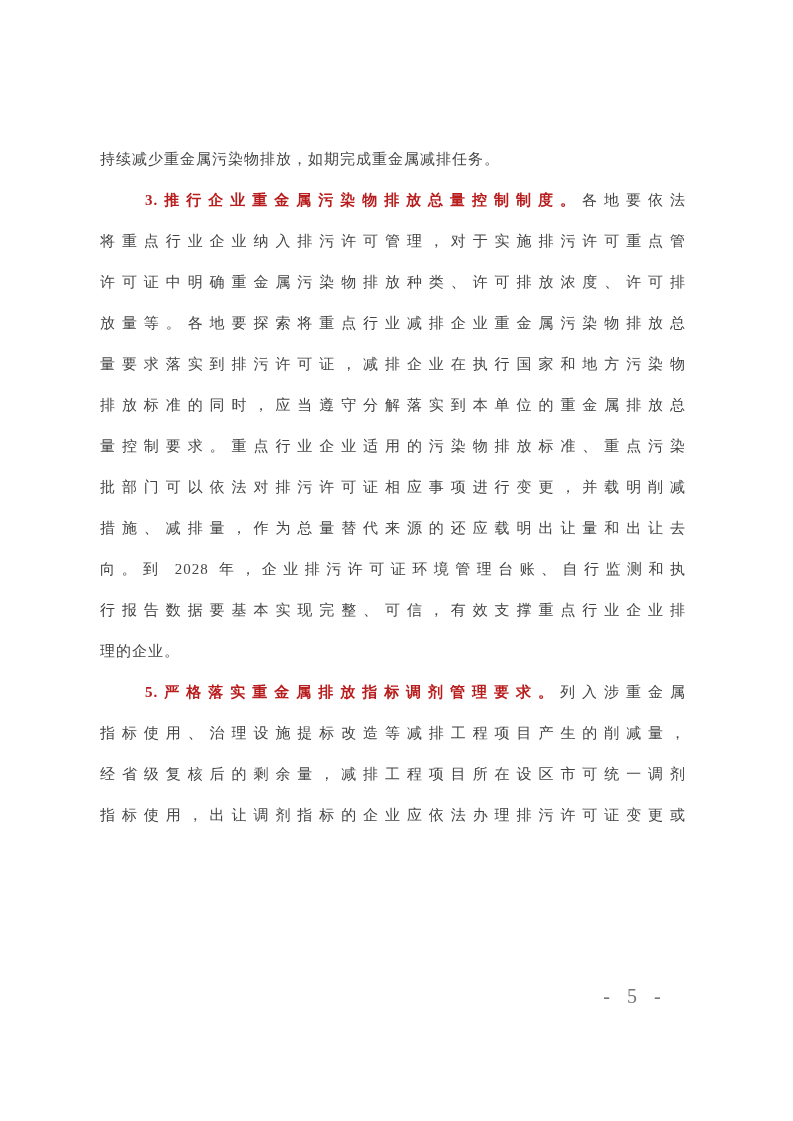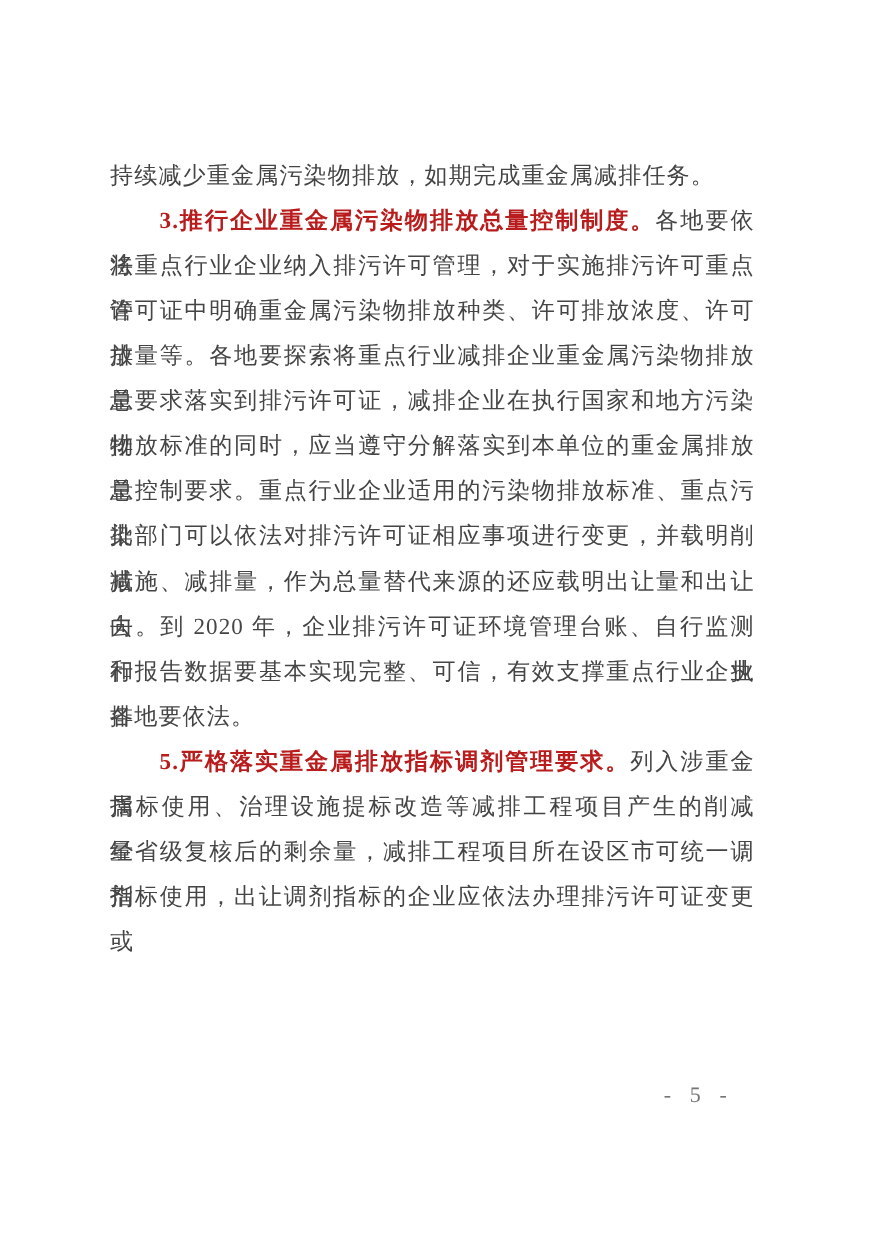--- a/index.html
+++ b/index.html
@@ -17,21 +17,21 @@
   }
   .text-block {
     position: absolute;
     left: 100px;
     top: 139px;
     width: 586px;
   }
   .line {
     height: 41px;
     line-height: 41px;
-    font-size: 21px;
+    font-size: 15px;
     letter-spacing: 1px;
     color: #454545;
     white-space: normal;
   }
   .line.justify {
     text-align: justify;
     text-align-last: justify;
     -moz-text-align-last: justify;
     text-justify: inter-character;
   }
@@ -62,22 +62,22 @@
       <div class="line"><span>持续减少重金属污染物排放，如期完成重金属减排任务。</span></div>
       <div class="line justify indent"><b>3.推行企业重金属污染物排放总量控制制度。</b><span>各地要依法</span></div>
       <div class="line justify"><span>将重点行业企业纳入排污许可管理，对于实施排污许可重点管</span></div>
       <div class="line justify"><span>许可证中明确重金属污染物排放种类、许可排放浓度、许可排</span></div>
       <div class="line justify"><span>放量等。各地要探索将重点行业减排企业重金属污染物排放总</span></div>
       <div class="line justify"><span>量要求落实到排污许可证，减排企业在执行国家和地方污染物</span></div>
       <div class="line justify"><span>排放标准的同时，应当遵守分解落实到本单位的重金属排放总</span></div>
       <div class="line justify"><span>量控制要求。重点行业企业适用的污染物排放标准、重点污染</span></div>
       <div class="line justify"><span>批部门可以依法对排污许可证相应事项进行变更，并载明削减</span></div>
       <div class="line justify"><span>措施、减排量，作为总量替代来源的还应载明出让量和出让去</span></div>
-      <div class="line justify"><span>向。到 2020 年，企业排污许可证环境管理台账、自行监测和执</span></div>
+      <div class="line justify"><span>向。到 2028 年，企业排污许可证环境管理台账、自行监测和执</span></div>
       <div class="line justify"><span>行报告数据要基本实现完整、可信，有效支撑重点行业企业排</span></div>
-      <div class="line"><span>各地要依法。</span></div>
+      <div class="line"><span>理的企业。</span></div>
       <div class="line justify indent"><b>5.严格落实重金属排放指标调剂管理要求。</b><span>列入涉重金属</span></div>
       <div class="line justify"><span>指标使用、治理设施提标改造等减排工程项目产生的削减量，</span></div>
       <div class="line justify"><span>经省级复核后的剩余量，减排工程项目所在设区市可统一调剂</span></div>
       <div class="line justify"><span>指标使用，出让调剂指标的企业应依法办理排污许可证变更或</span></div>
     </div>
   <div class="page-number">- 5 -</div>
 </div>
 
 </body></html>

